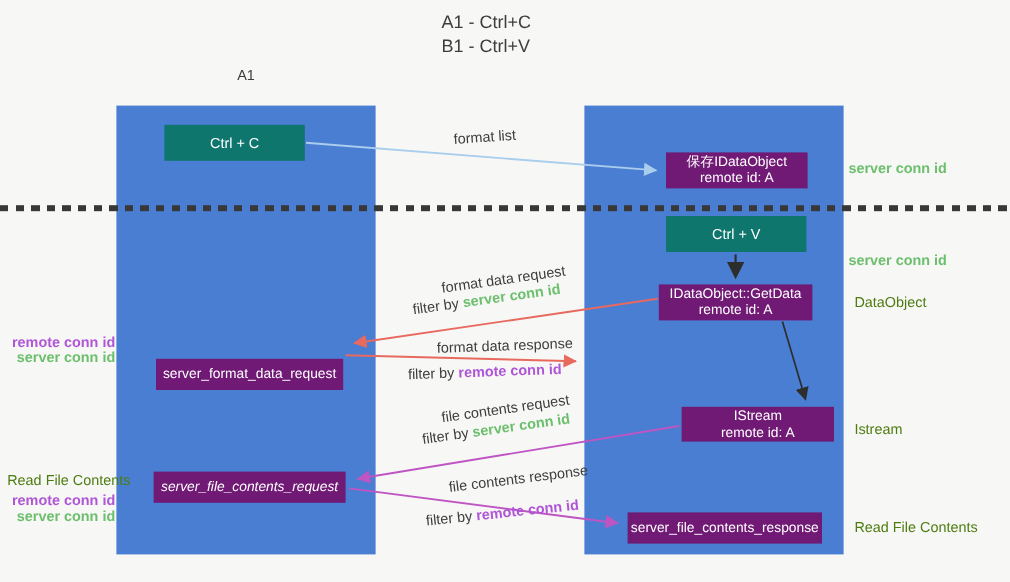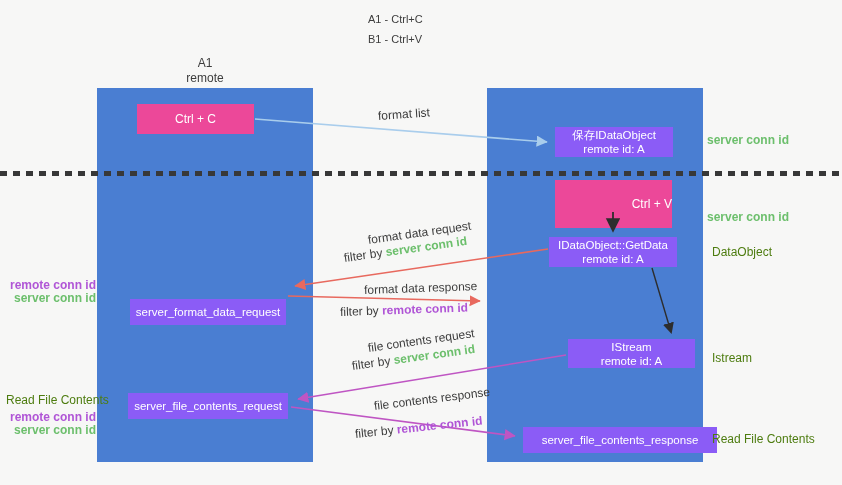--- a/index.html
+++ b/index.html
@@ -13,29 +13,29 @@
   .lane {
     position:absolute; top:88px; width:216px; height:374px;
     background:#4a7ed2;
   }
   .lane-header {
     position:absolute; top:56px; width:216px;
     text-align:center; font-size:12px; line-height:15px; color:#3d3d3d;
   }
   .title {
     position:absolute; left:368px; top:9px;
-    font-size:11px; line-height:20px; color:#3d3d3d;
+    font-size:15px; line-height:20px; color:#3d3d3d;
   }
   .node {
     position:absolute; display:flex; flex-direction:column;
     align-items:center; justify-content:center;
     color:#ffffff; font-size:12px; line-height:14px; text-align:center;
   }
-  .node.green { background:#ec4899; }
-  .node.orange { background:#8b5cf6; }
+  .node.green { background:#0f766e; }
+  .node.orange { background:#701a75; }
   .node.small { font-size:11.5px; }
   .dotted-line {
     position:absolute; left:0; top:171px; width:842px; height:5px;
     background:repeating-linear-gradient(90deg,#383838 0 7px,transparent 7px 13px);
   }
   .edge-label {
     position:absolute; font-size:12px; color:#3d3d3d; white-space:nowrap;
     transform-origin:left center;
   }
   .key-green { color:#6cbf6c; font-weight:bold; }
@@ -53,54 +53,53 @@
 
 <div id="stage">
 
   <div class="title">
     <div>A1 - Ctrl+C</div>
     <div>B1 - Ctrl+V</div>
   </div>
 
   <div class="lane-header" style="left:97px;">
     <div>A1</div>
-    <div>remote</div>
   </div>
 
   <div class="lane" style="left:97px;"></div>
   <div class="lane" style="left:487px;"></div>
 
   <div class="dotted-line"></div>
 
   <div class="node green" style="left:137px; top:104px; width:117px; height:30px;">
     <div>Ctrl + C</div>
   </div>
   <div class="node orange small" style="left:130px; top:277px; width:156px; height:26px;margin-top:22px;">
     <div>server_format_data_request</div>
   </div>
-  <div class="node orange small" style="left:128px; top:393px; width:160px; height:26px;">
+  <div class="node orange small" style="left:128px; top:393px; width:160px; height:26px;font-style:italic;">
     <div>server_file_contents_request</div>
   </div>
 
   <div class="node orange small" style="left:555px; top:127px; width:118px; height:30px;">
     <div>保存IDataObject</div>
     <div>remote id: A</div>
   </div>
-  <div class="node green" style="left:555px; top:180px; width:117px; height:48px;align-items:flex-end;">
+  <div class="node green" style="left:555px; top:180px; width:117px; height:30px;">
     <div>Ctrl + V</div>
   </div>
   <div class="node orange small" style="left:549px; top:237px; width:128px; height:30px;">
     <div>IDataObject::GetData</div>
     <div>remote id: A</div>
   </div>
   <div class="node orange small" style="left:568px; top:339px; width:127px; height:29px;">
     <div>IStream</div>
     <div>remote id: A</div>
   </div>
-  <div class="node orange small" style="left:523px; top:427px; width:194px; height:26px;">
+  <div class="node orange small" style="left:523px; top:427px; width:162px; height:26px;">
     <div>server_file_contents_response</div>
   </div>
 
   <svg class="arrows" width="842" height="485" viewBox="0 0 842 485">
     <defs>
       <marker id="ah-blue" markerWidth="8" markerHeight="8" refX="6.5" refY="3.5" orient="auto">
         <path d="M0,0 L7,3.5 L0,7 z" fill="#a9cdec"></path>
       </marker>
       <marker id="ah-black" markerWidth="9" markerHeight="9" refX="6.5" refY="4" orient="auto">
         <path d="M0,0 L8,4 L0,8 z" fill="#2d2d2d"></path>

